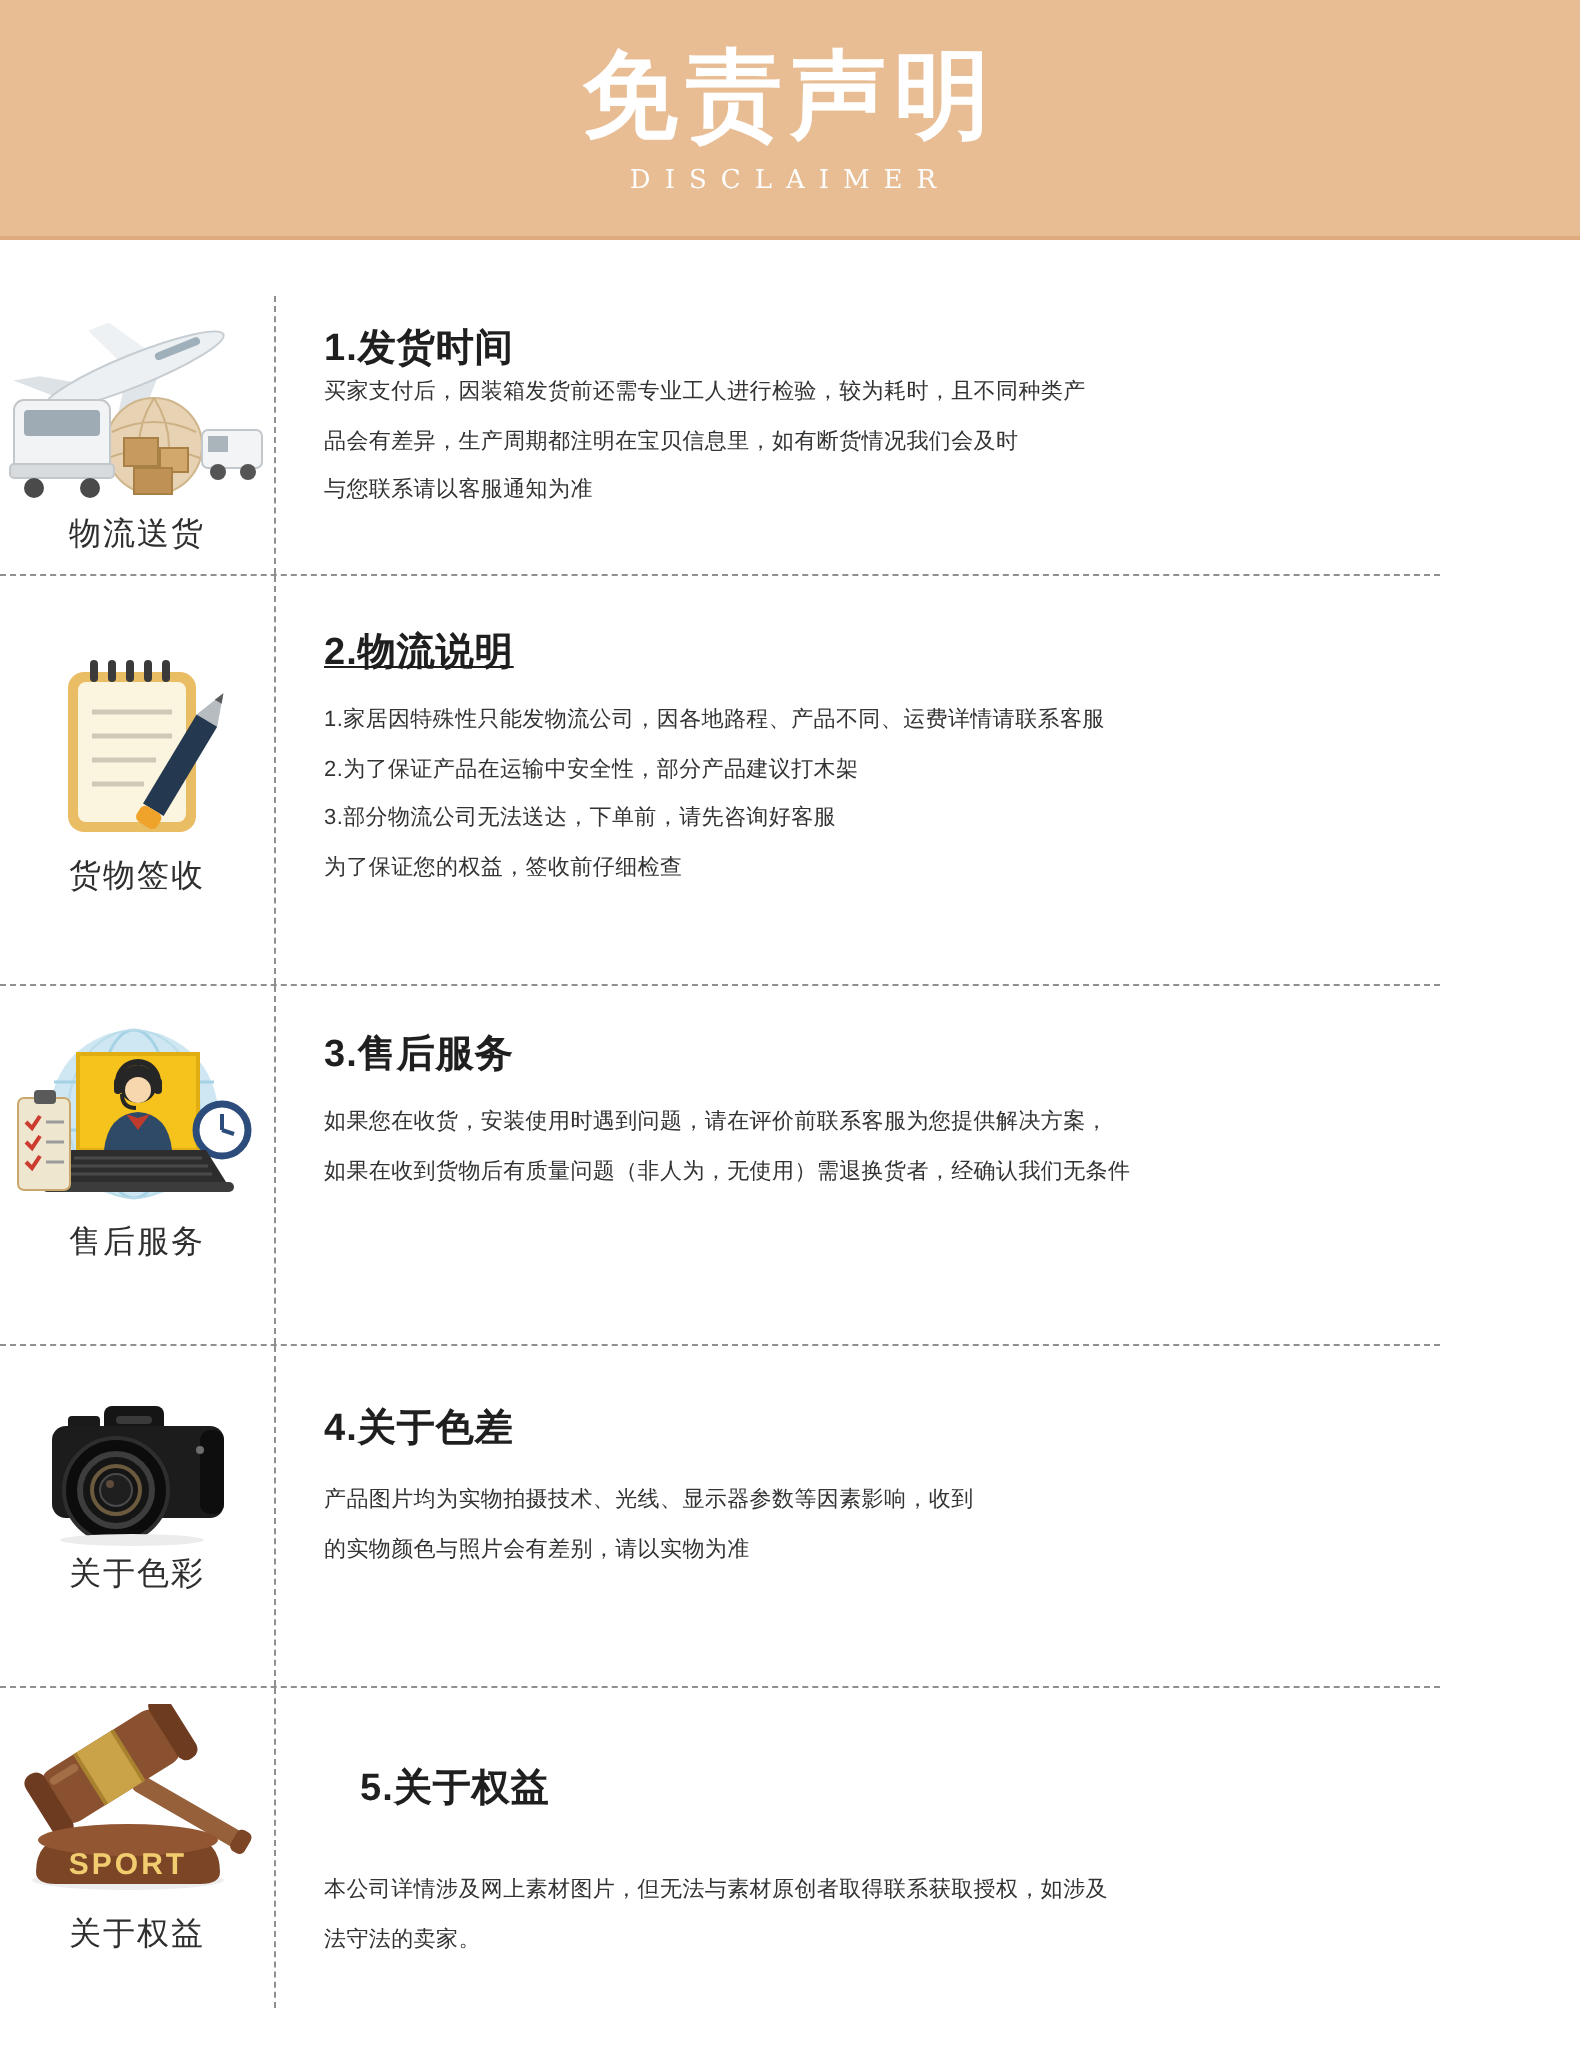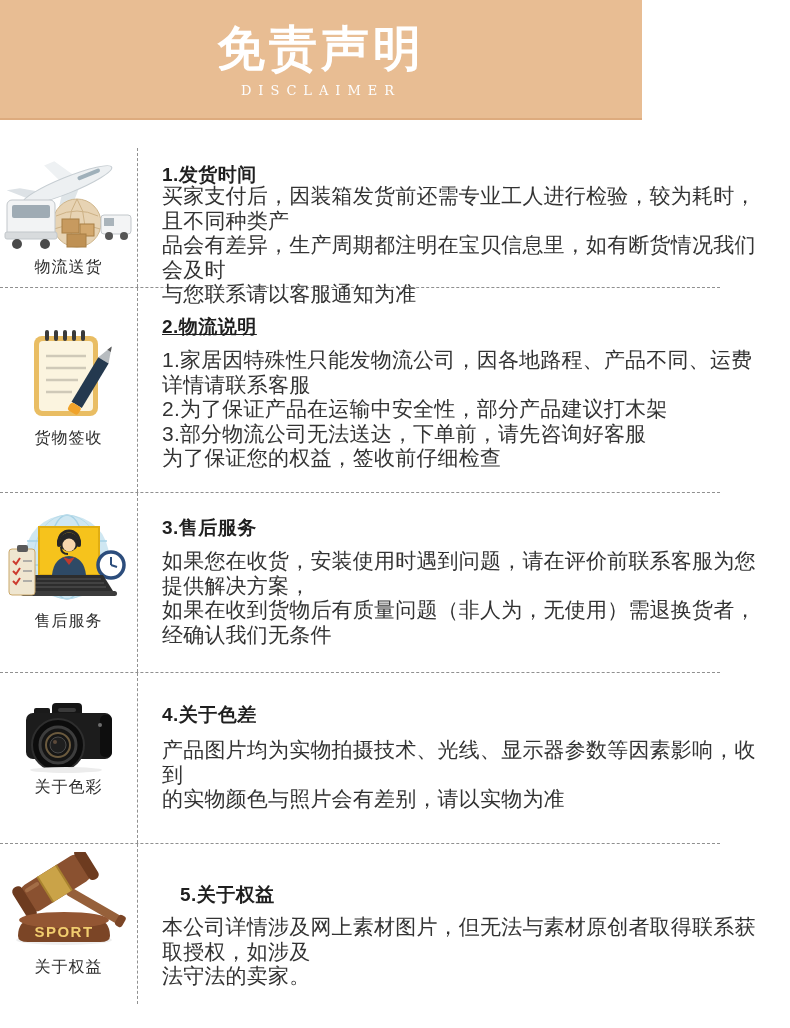--- a/index.html
+++ b/index.html
@@ -4,21 +4,21 @@
 <style>
   * { margin:0; padding:0; box-sizing:border-box; }
   html,body { background:#ffffff; }
   body {
     width:790px; height:1028px;
     font-family:"Liberation Sans","DejaVu Sans",sans-serif;
     color:#333; overflow:hidden; position:relative;
   }
   
   .header {
-    width:642px; height:120px;
+    width:790px; height:120px;
     background:#e8bd93;
     border-bottom:2px solid #ddab7e;
     display:flex; flex-direction:column; align-items:center; justify-content:center;
     padding-top:2px;
   }
   .header h1 {
     font-family:"DejaVu Serif","Liberation Serif",serif;
     font-size:48px; font-weight:600; color:#ffffff;
     letter-spacing:4px; line-height:1.1;
   }
@@ -37,37 +37,37 @@
   .icon-wrap svg { display:block; }
   .icon-label {
     font-size:16px; color:#2f2f2f; letter-spacing:1px; font-weight:400;
     text-align:center;
   }
   .text-col { flex:1; padding-left:24px; padding-right:20px; }
   .text-col h2 {
     font-size:19px; font-weight:700; color:#1f1f1f;
     line-height:25px; letter-spacing:0.5px;
   }
-  .body-line { font-size:21px; line-height:24.6px; color:#333; letter-spacing:0.2px; }
+  .body-line { font-size:11px; line-height:24.6px; color:#333; letter-spacing:0.2px; }
   .h-sep { width:720px; height:0; border-top:1px dashed #909090; }
 
   
   .s1 { height:139px; } .s1 .text-col { padding-top:14px; } .s1 h2 { margin-bottom:-3px; }
   .s1 .icon-col { padding-top:5px; } .s1 .icon-label { margin-top:0px; }
 
   .s2 { height:204px; } .s2 .text-col { padding-top:26px; } .s2 h2 { margin-bottom:9px;text-decoration:underline; }
   .s2 .icon-col { padding-top:40px; } .s2 .icon-label { margin-top:8px; }
 
   .s3 { height:179px; } .s3 .text-col { padding-top:22px; } .s3 h2 { margin-bottom:9px; }
   .s3 .icon-col { padding-top:16px; } .s3 .icon-label { margin-top:8px; }
 
   .s4 { height:170px; } .s4 .text-col { padding-top:29px; } .s4 h2 { margin-bottom:11px; }
   .s4 .icon-col { padding-top:26px; } .s4 .icon-label { margin-top:4px; }
 
-  .s5 { height:160px; } .s5 .text-col { padding-top:38px; } .s5 h2 { margin-bottom:8px; padding-left:18px; }
+  .s5 { height:160px; } .s5 .text-col { padding-top:38px; } .s5 h2 { margin-bottom:26px; padding-left:18px; }
   .s5 .icon-col { padding-top:8px; } .s5 .icon-label { margin-top:9px; }
 </style>
 </head>
 <body>
 
 <div class="header">
   <h1>免责声明</h1>
   <div class="sub">DISCLAIMER</div>
 </div>
 

